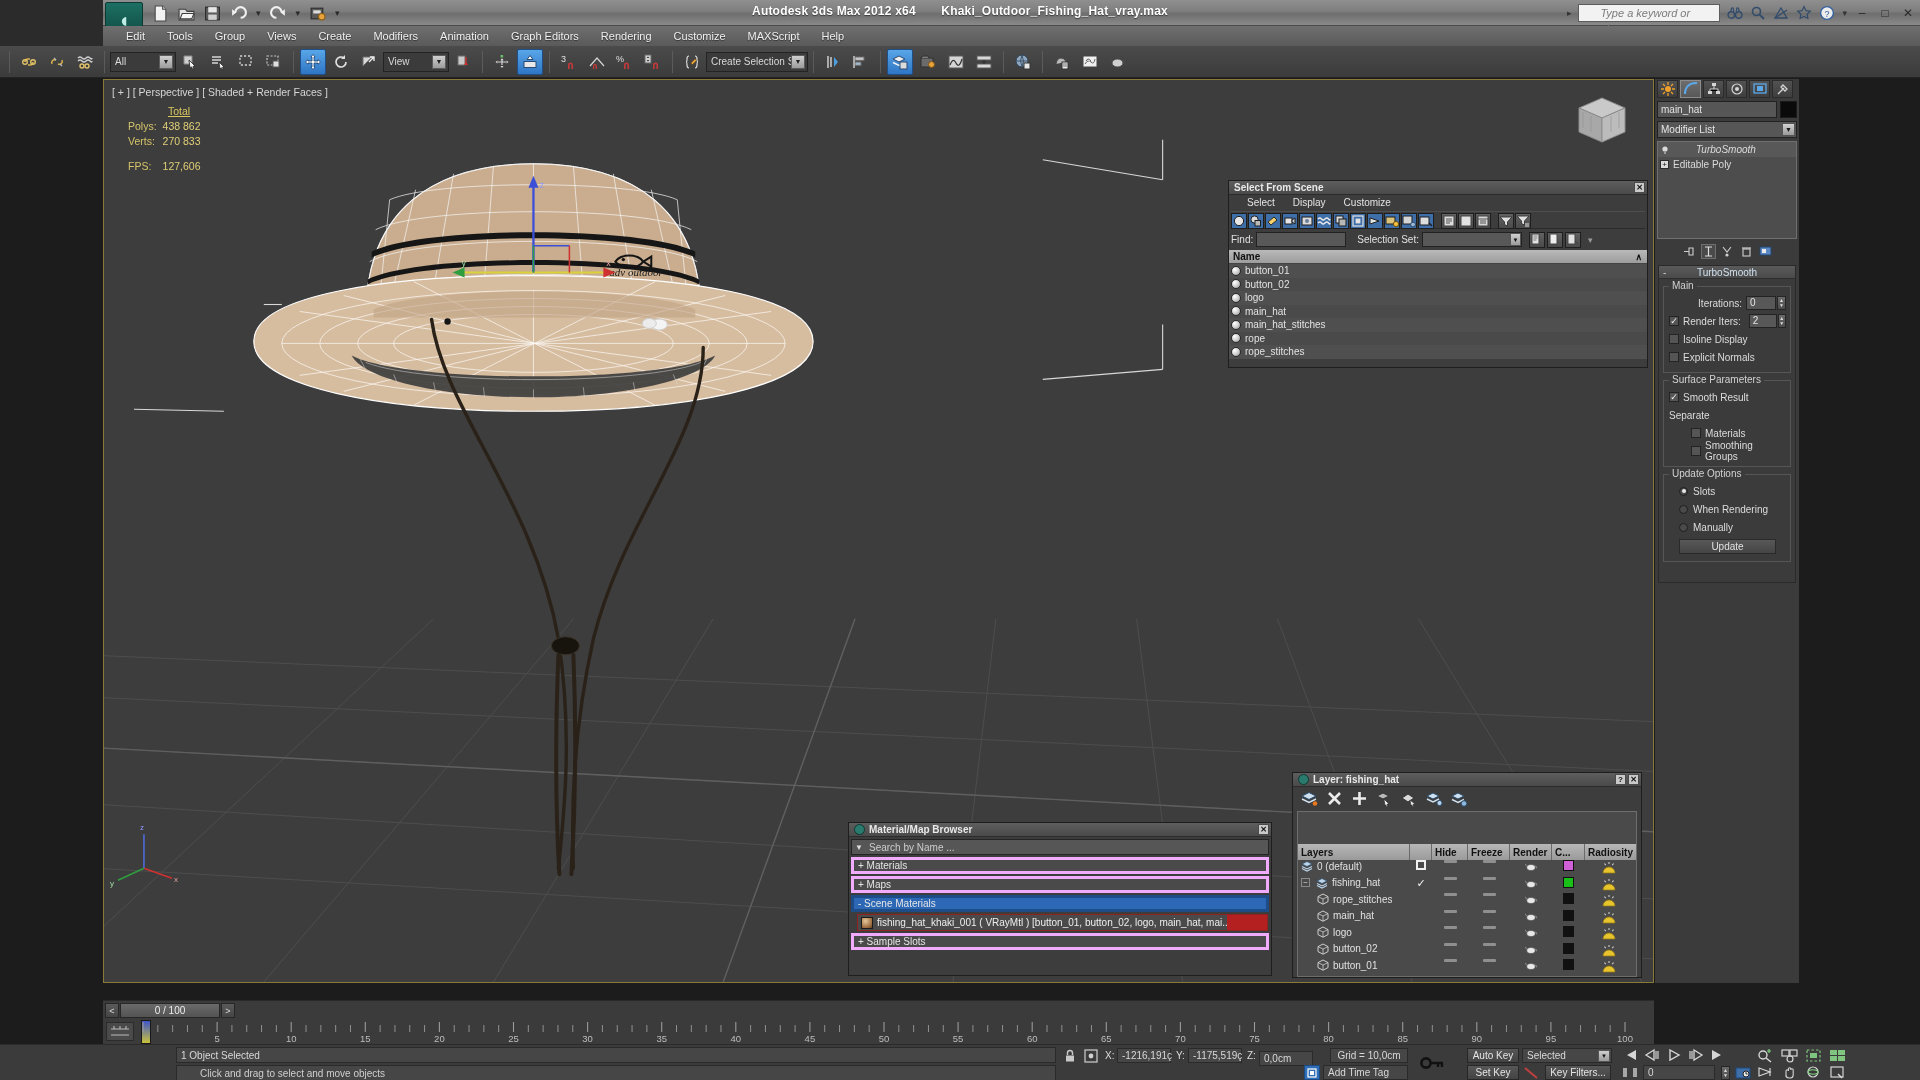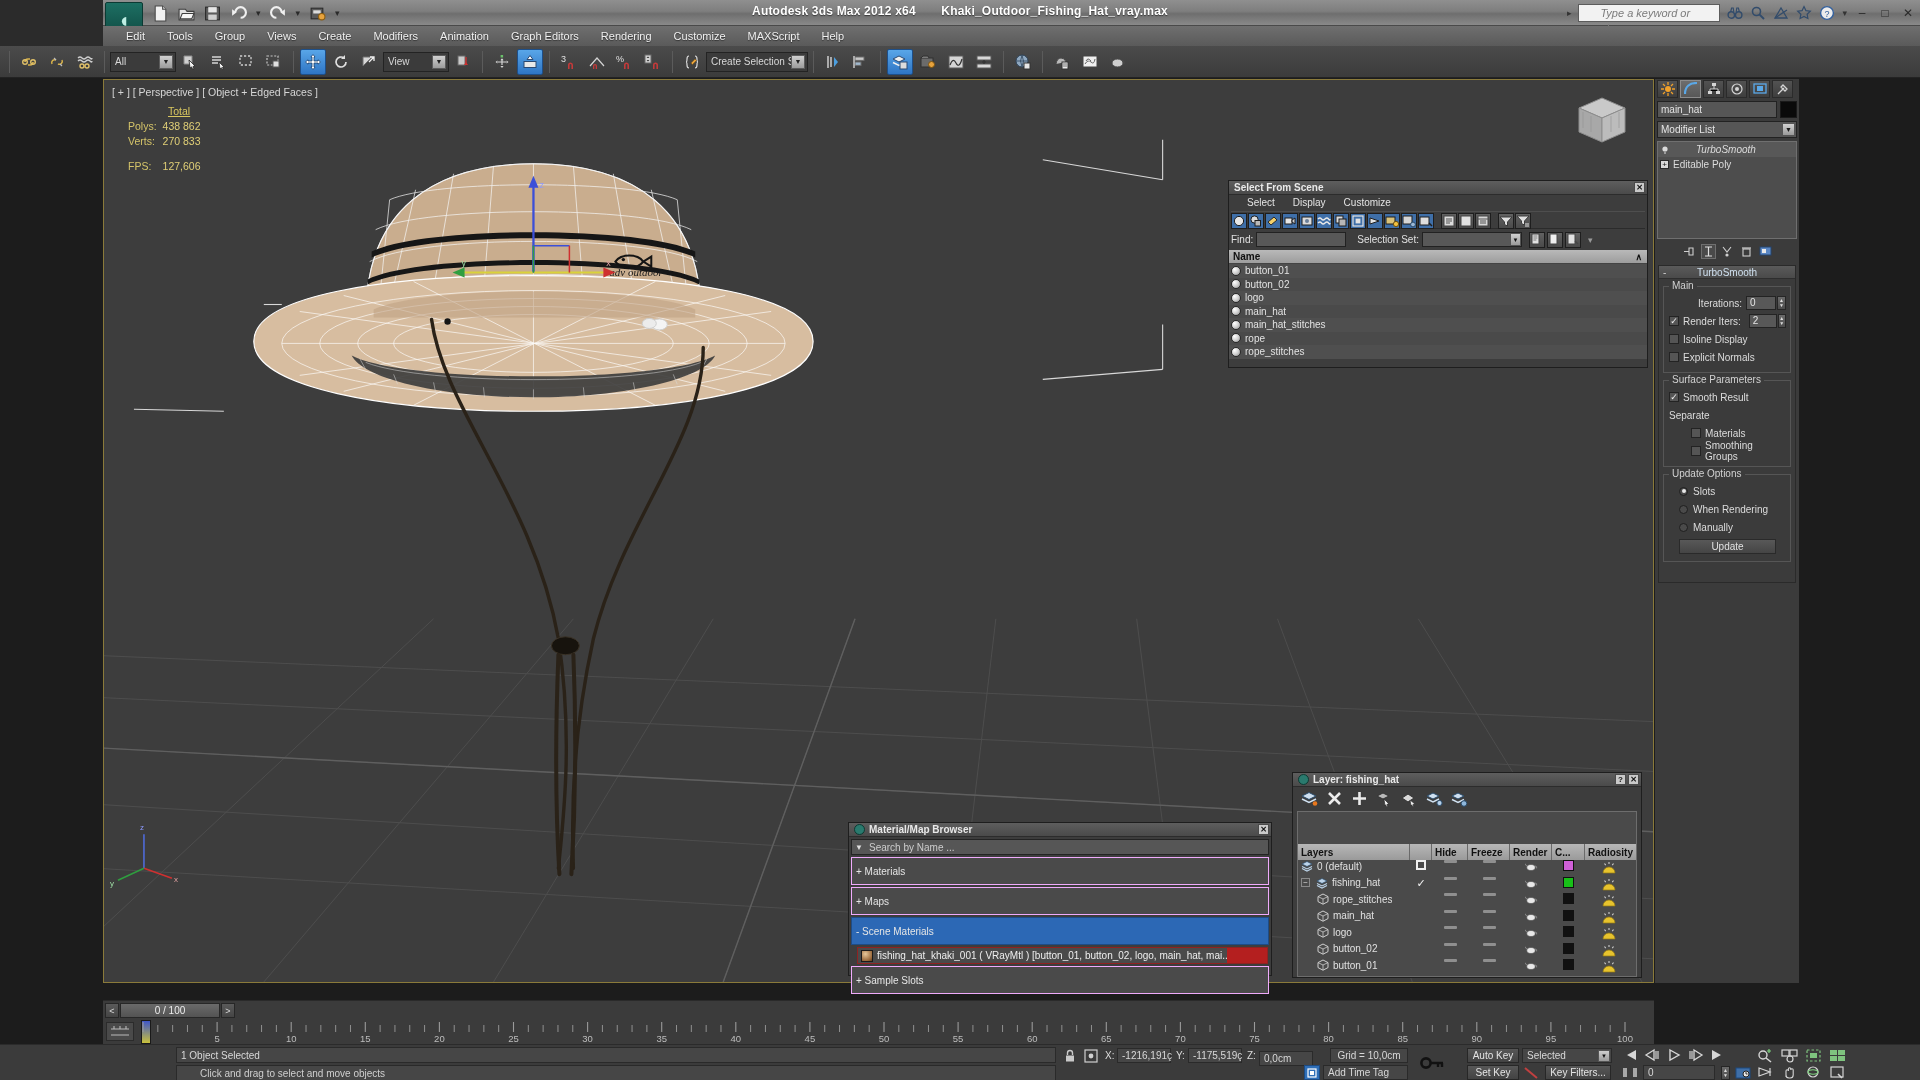--- a/index.html
+++ b/index.html
@@ -259,21 +259,21 @@
 
   
   #mmb { left:848px; top:822px; width:424px; height:154px; }
   .mmb-search {
     height:16px; margin:2px; display:flex; align-items:center; gap:3px;
     background:#565656; border:1px solid #242424;
   }
   .mmb-search .tri { width:14px; text-align:center; font-size:8px; color:#ddd; }
   .mmb-search .txt { font-size:10px; color:#cdcdcd; }
   .mmb-grp {
-    height:28px; margin:2px 2px; background:#4a4a4a; border:1px solid #f0abfc;
+    height:17px; margin:2px 2px; background:#4a4a4a; border:3px solid #f0abfc;
     display:flex; align-items:center; padding-left:4px; font-size:10px; color:#e5e5e5;
   }
   .mmb-grp.sel { background:#2c68b5; border-color:#1e4c86; }
   .mmb-mat {
     height:17px; margin:0 3px 2px 8px; background:#4a4a4a; border:1px solid #8f2222;
     display:flex; align-items:center; gap:4px; padding-left:3px; font-size:10px; color:#eeeeee;
     position:relative; overflow:hidden;
   }
   .mmb-mat .swatch {
     width:12px; height:12px; border:1px solid #1a1a1a; flex:none;
@@ -751,21 +751,21 @@
       </g>
     </svg>
 
     <svg style="position:absolute;right:12px;top:10px" width="78" height="62" viewBox="0 0 78 62">
       <path d="M16,18 L39,8 L62,18 L39,28 Z" fill="#c9c9c9" stroke="#8d8d8d"></path>
       <path d="M16,18 L16,42 L39,52 L39,28 Z" fill="#a8a8a8" stroke="#8d8d8d"></path>
       <path d="M62,18 L62,42 L39,52 L39,28 Z" fill="#bcbcbc" stroke="#8d8d8d"></path>
       <path d="M20,22 v16 M28,26 v16 M48,26 v16 M56,22 v16" stroke="#909090" stroke-width=".6"></path>
     </svg>
 
-    <div class="vp-label">[ + ] [ Perspective ] [ Object + Edged Faces ]</div>
+    <div class="vp-label">[ + ] [ Perspective ] [ Shaded + Render Faces ]</div>
     <div class="vp-stats">
       <div class="hdr">Total</div>
       <table>
         <tbody>
             <tr>
           <td>Polys:</td>
           <td class="num">438 862</td>
         </tr>
         <tr>
           <td>Verts:</td>

